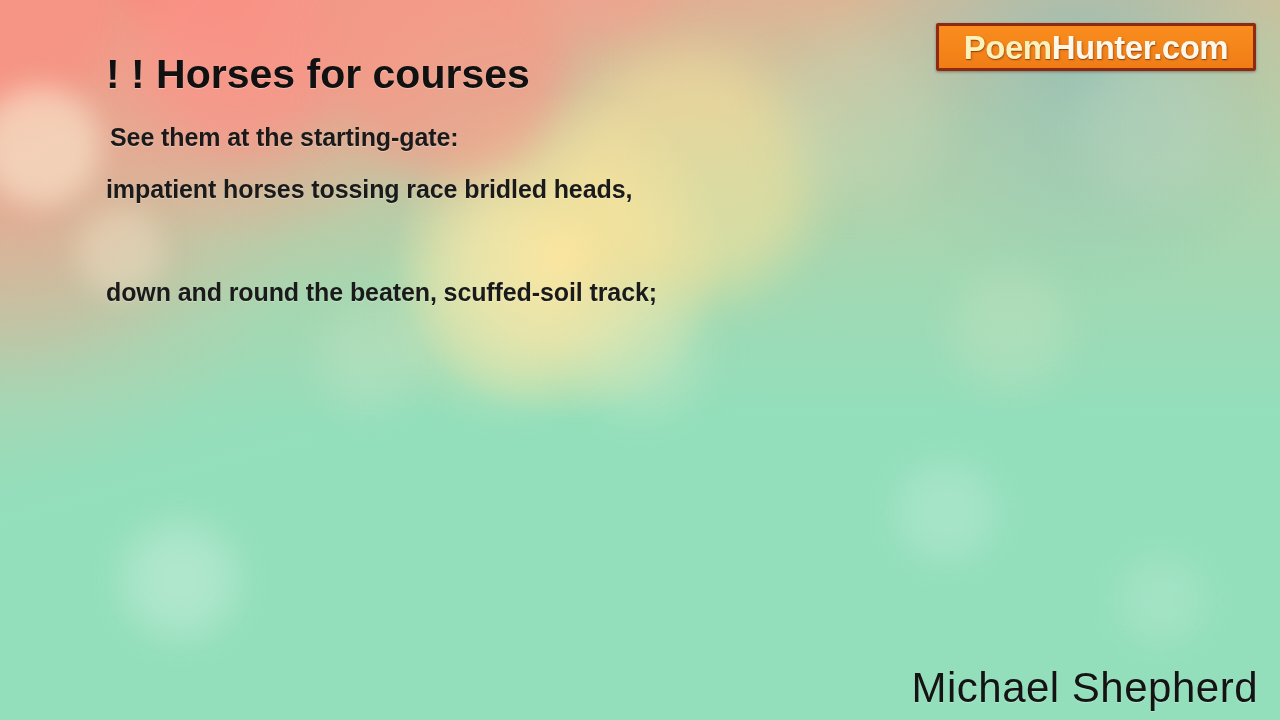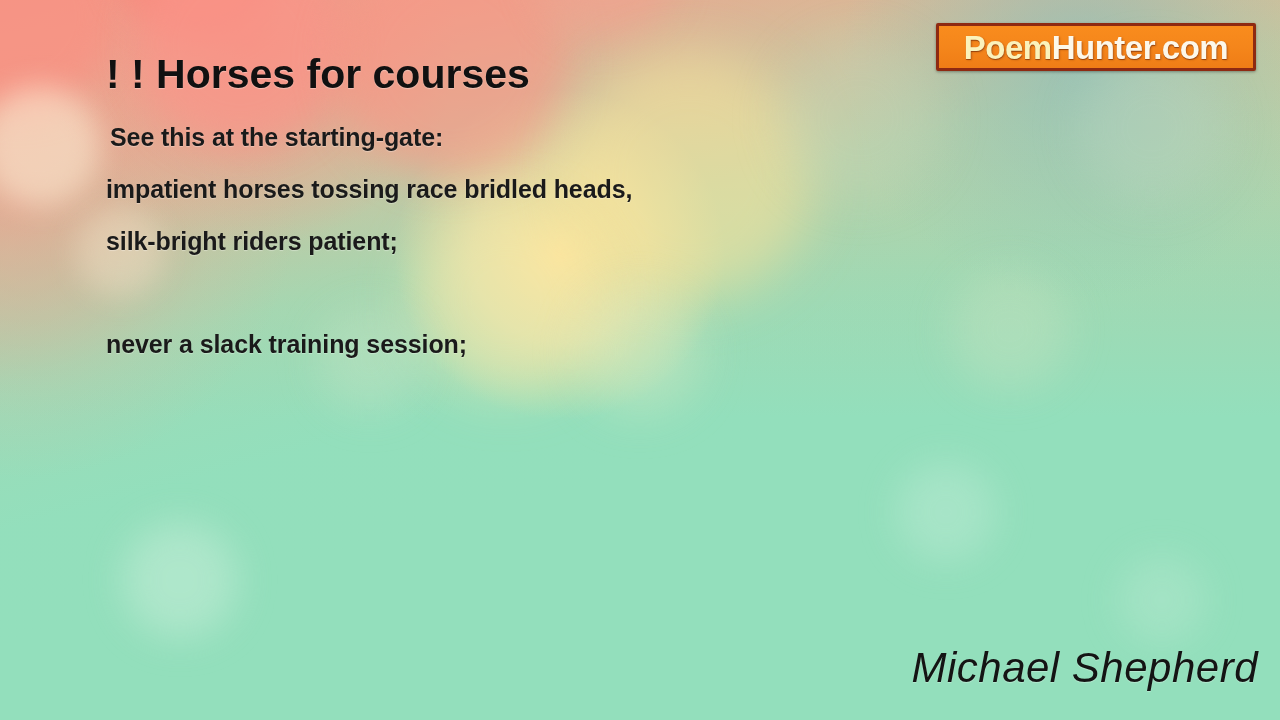--- a/index.html
+++ b/index.html
@@ -122,23 +122,22 @@
     white-space: nowrap;
     letter-spacing: -0.1px;
     text-shadow: 0 1px 1px rgba(255,255,255,0.32);
   }
   .poem-line.indented { padding-left: 4px; }
 
   
   #author-signature {
     position: absolute;
     right: 22px;
-    bottom: 28px;
+    bottom: 8px;
     font-size: 42px;
-    font-style: italic;
     font-weight: normal;
     color: #141414;
     letter-spacing: 0.5px;
     white-space: nowrap;
     text-shadow: 0 1px 1px rgba(255,255,255,0.3);
   }
 </style>
 </head>
 <body>
 
@@ -169,25 +168,24 @@
   <div id="logo-badge">
     <span id="logo-text">
       <span class="logo-part-a">Poem</span><span class="logo-part-b">Hunter.com</span>
     </span>
   </div>
 
   <h1 id="poem-title">! ! Horses for courses</h1>
 
   <div id="poem-body">
       <div class="stanza">
-        <div class="poem-line indented">See this at the starting-gate:</div>
+        <div class="poem-line indented">See them at the starting-gate:</div>
         <div class="poem-line">impatient horses tossing race bridled heads,</div>
-        <div class="poem-line">silk-bright riders patient;</div>
       </div>
       <div id="stanza-gap"></div>
       <div class="stanza">
-        <div class="poem-line">never a slack training session;</div>
+        <div class="poem-line">down and round the beaten, scuffed-soil track;</div>
       </div>
     </div>
 
   <div id="author-signature">Michael Shepherd</div>
 
 </div>
 
 </body></html>

